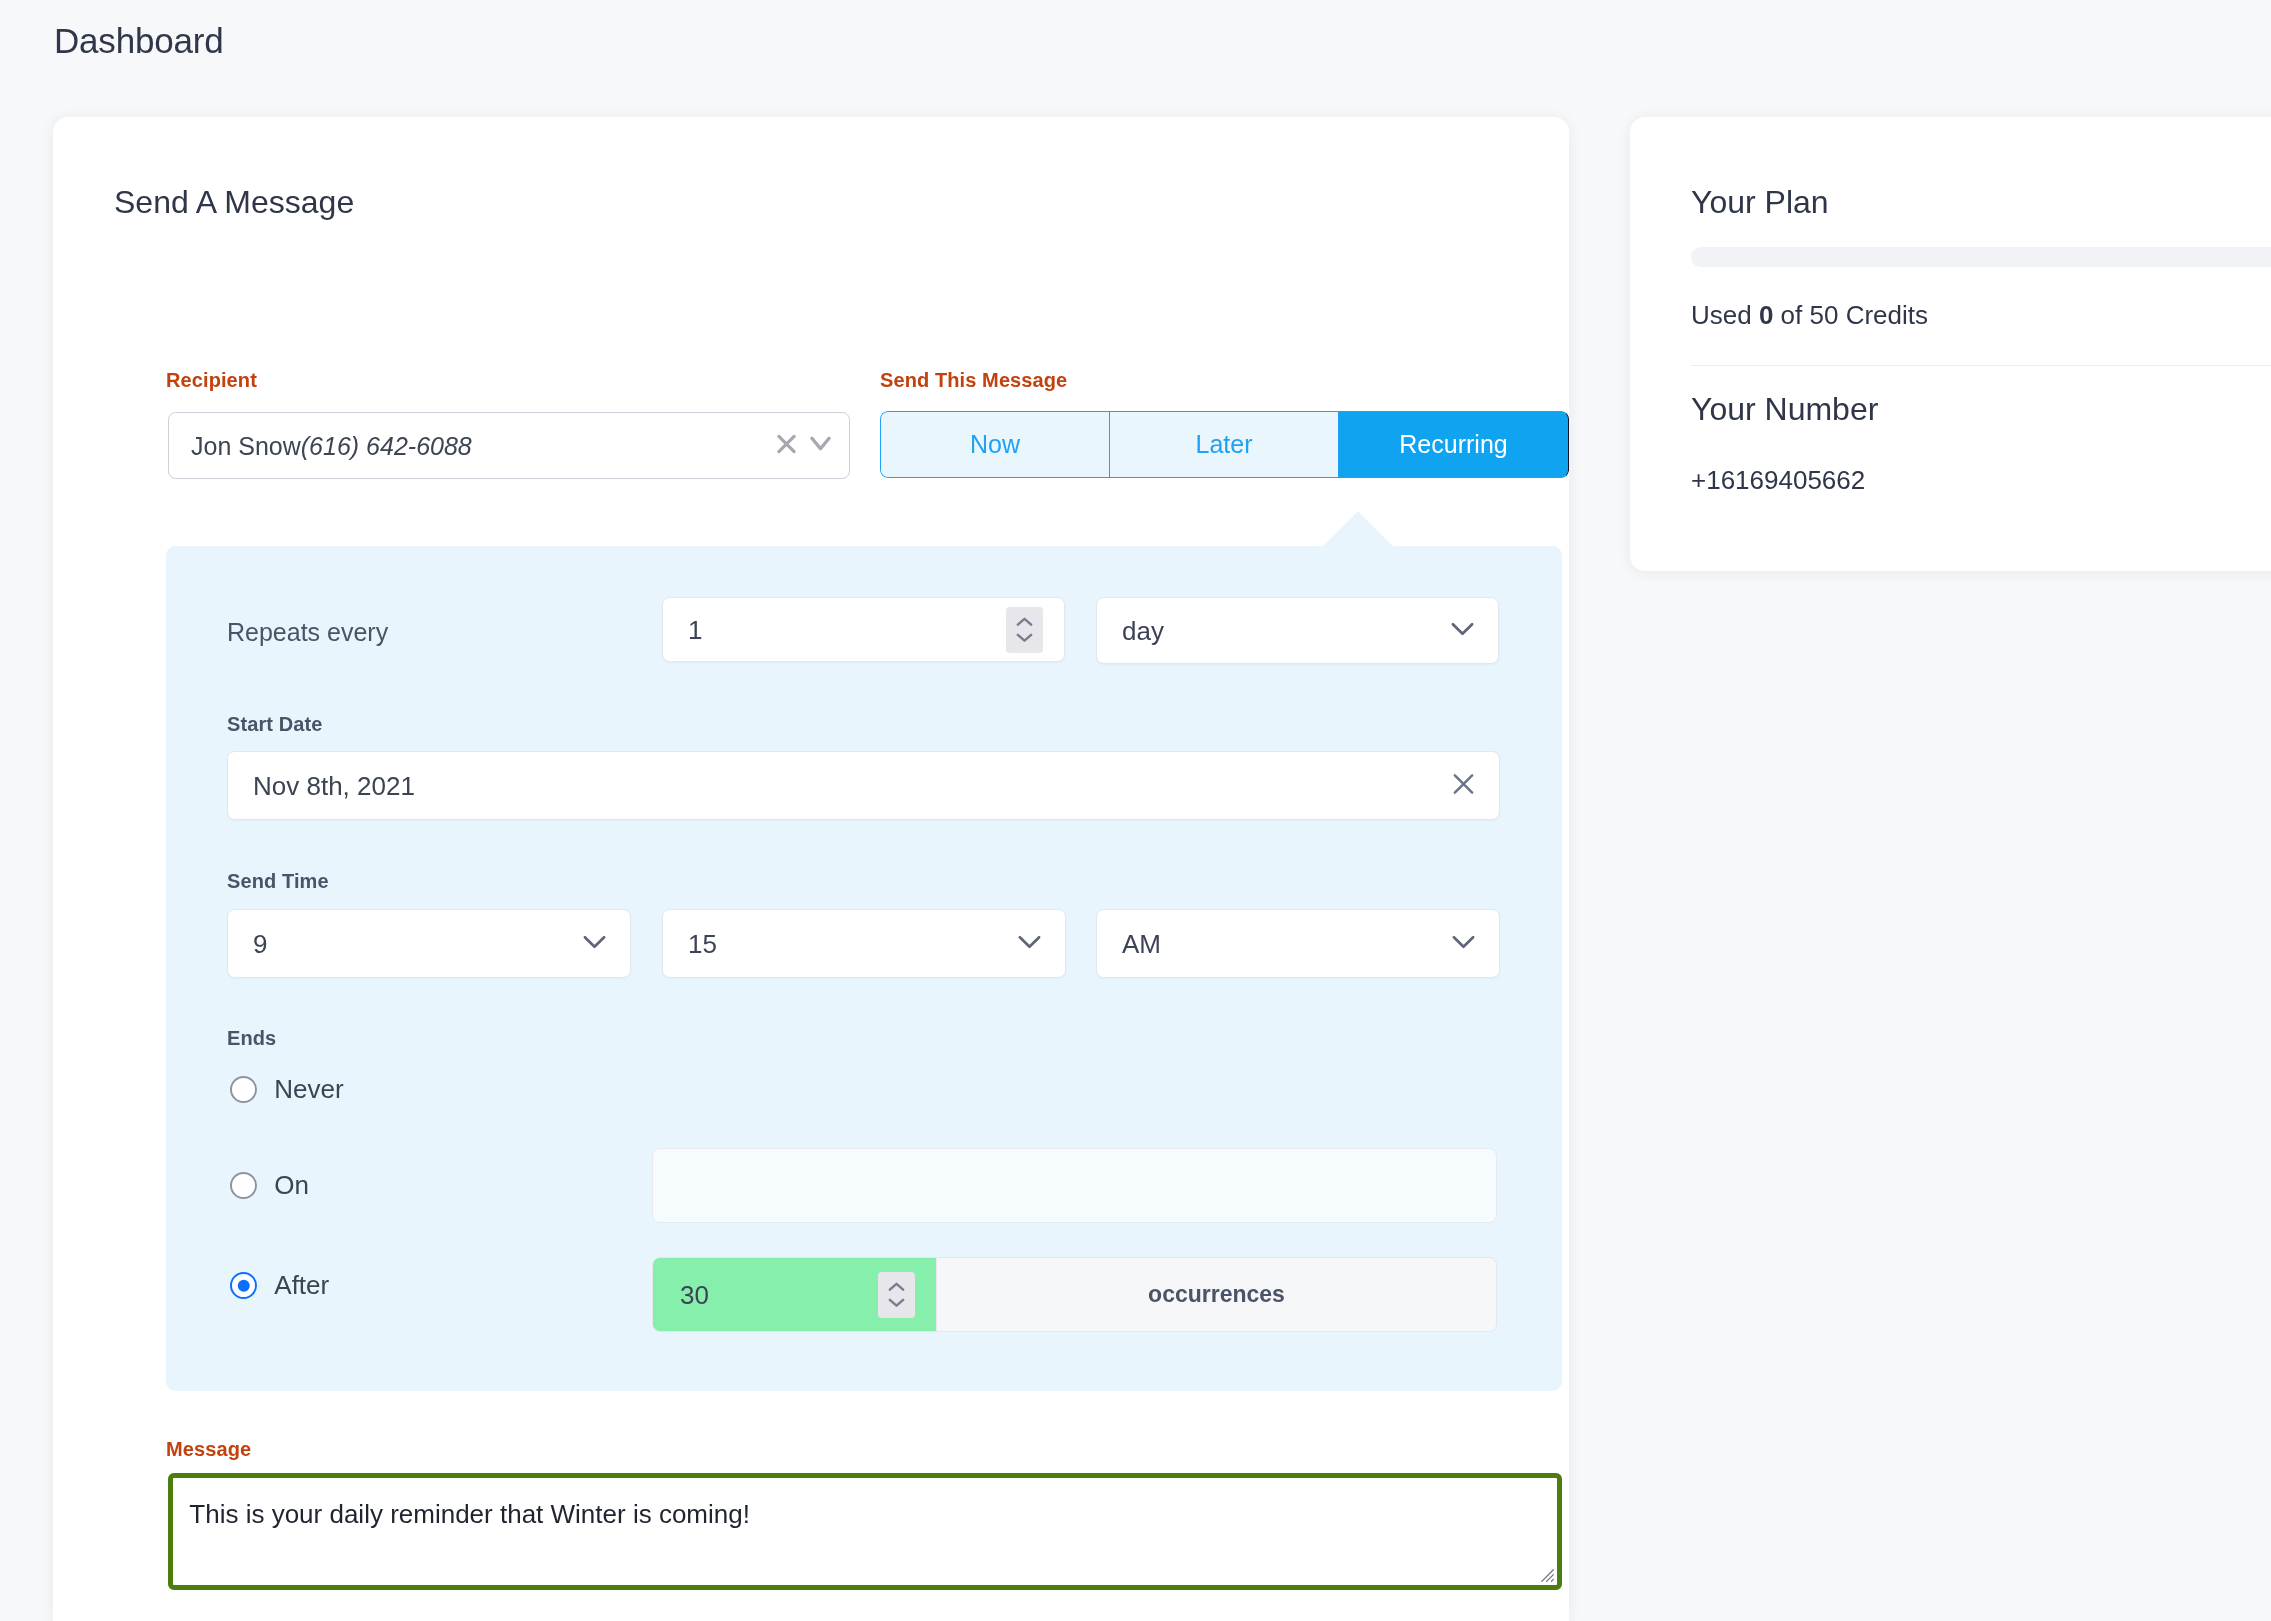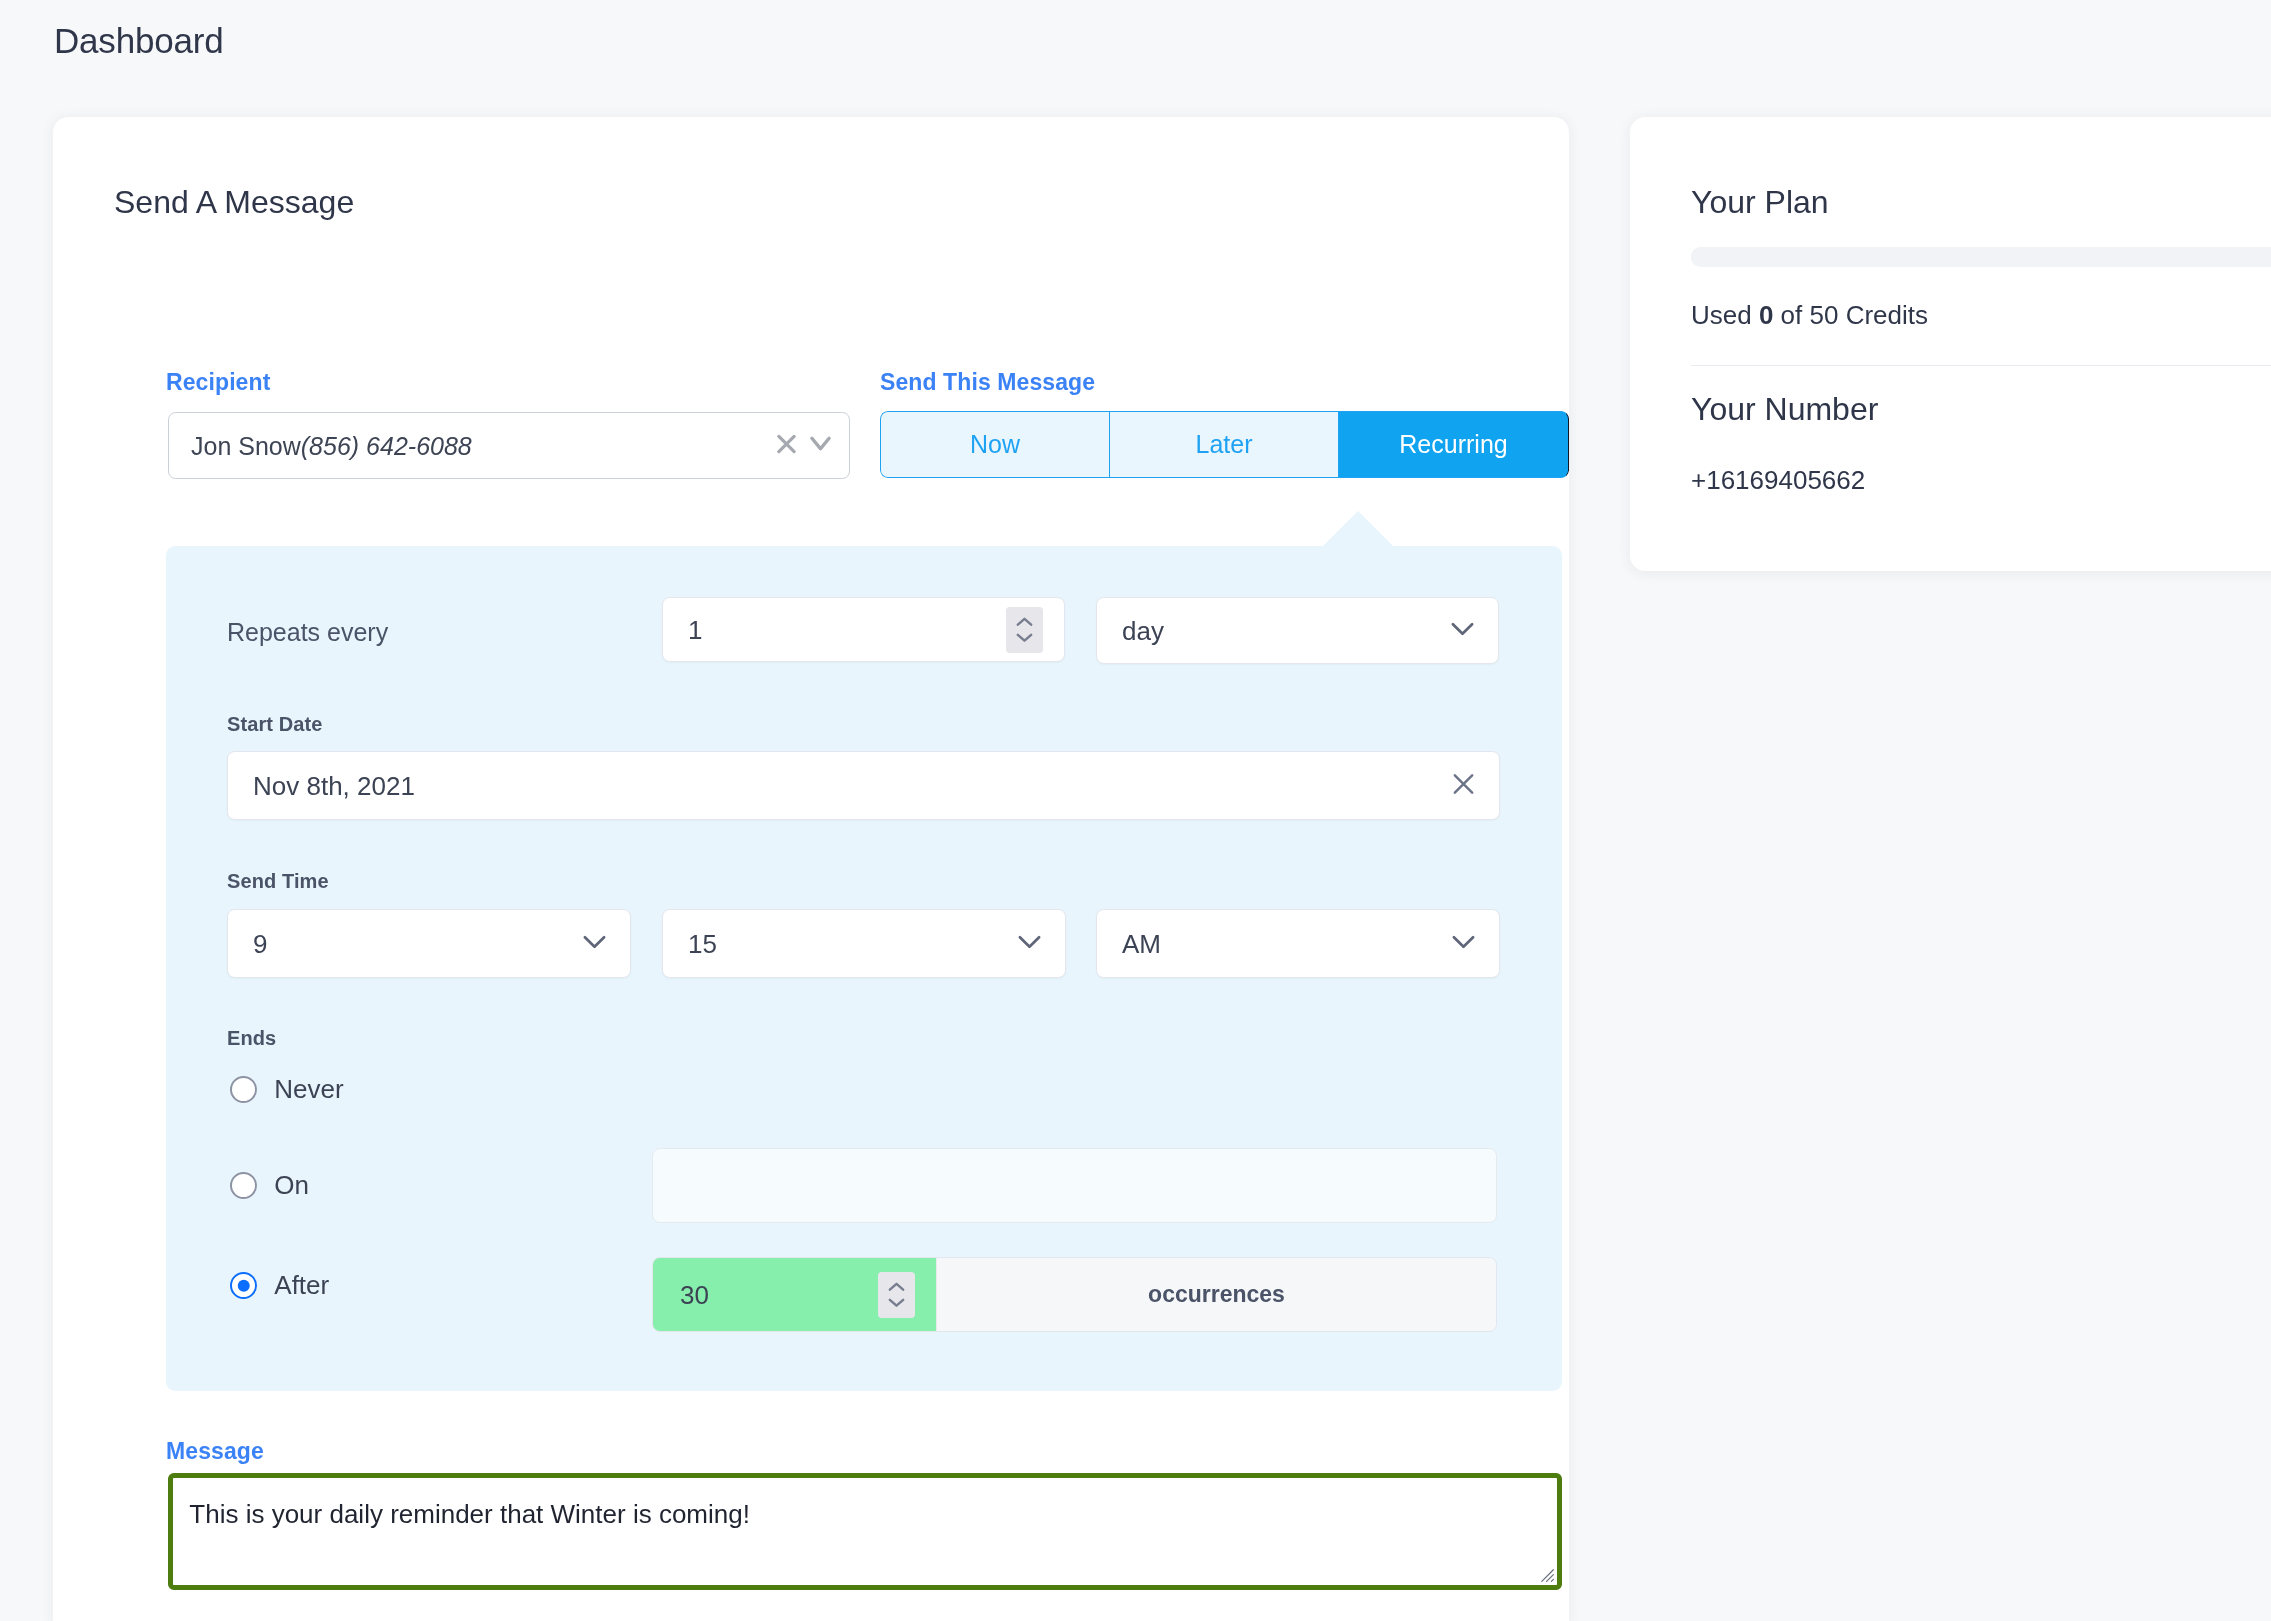--- a/index.html
+++ b/index.html
@@ -46,23 +46,23 @@
     position: absolute;
     left: 61px;
     top: 67px;
     font-size: 32px;
     color: #2f3649;
     font-weight: 400;
   }
 
   
   .field-label {
-    font-size: 23px;
+    font-size: 20px;
     font-weight: 700;
-    color: #3b82f6;
+    color: #c2410c;
     letter-spacing: 0.1px;
   }
 
   .lbl-recipient { position: absolute; left: 113px; top: 252px; }
   .lbl-sendthis  { position: absolute; left: 827px; top: 252px; }
 
   
   .recipient-box {
     position: absolute;
     left: 115px;
@@ -416,21 +416,21 @@
   <div class="page-title">Dashboard</div>
 
   <div class="main-card">
 
     <div class="card-title">Send A Message</div>
 
     <div class="field-label lbl-recipient">Recipient</div>
 
     <div class="recipient-box">
       <div class="recipient-value">
-        <span>Jon Snow</span><span class="phone">(856) 642-6088</span>
+        <span>Jon Snow</span><span class="phone">(616) 642-6088</span>
       </div>
       <div class="recipient-icons">
         <span class="ic">
           <svg width="21" height="21" viewBox="0 0 22 22">
               <path d="M3 3 L19 19 M19 3 L3 19" stroke="#a6a9b0" stroke-width="3.4" stroke-linecap="round"></path>
             </svg>
         </span>
         <span class="ic">
           <svg width="23" height="21" viewBox="0 0 24 22">
               <path d="M3 5 L12 16 L21 5" fill="none" stroke="#a6a9b0" stroke-width="3.6" stroke-linecap="round" stroke-linejoin="round"></path>

